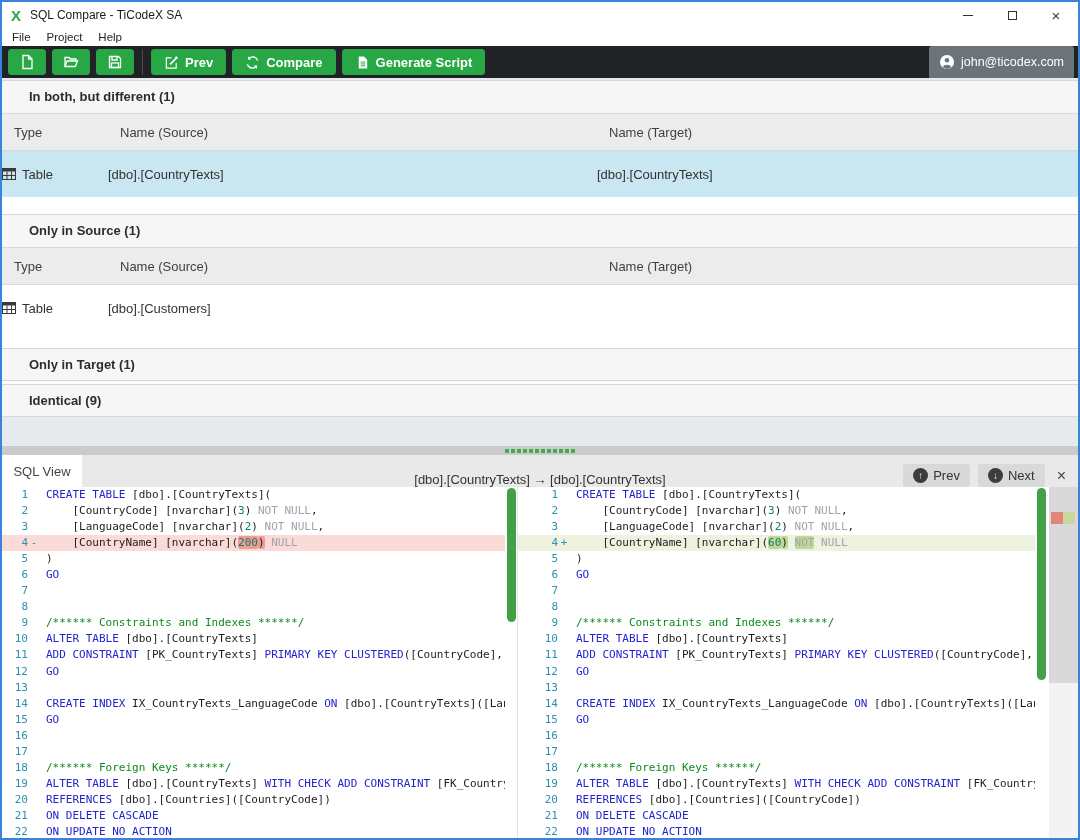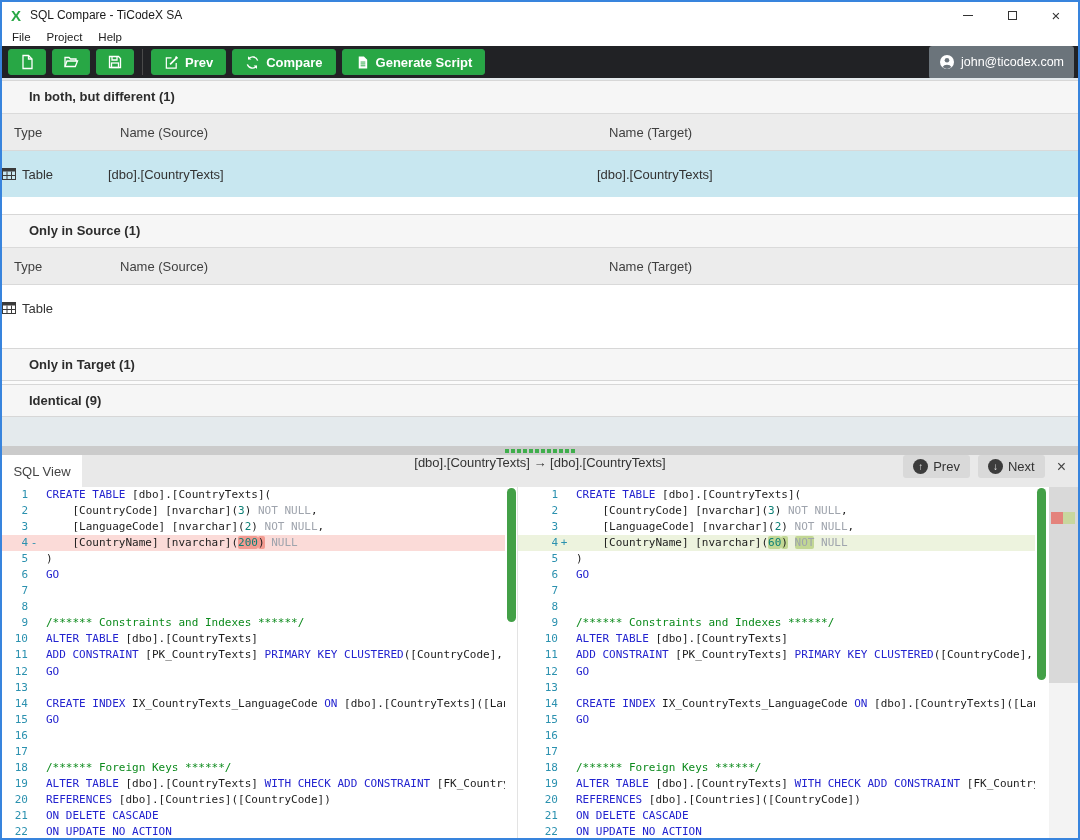--- a/index.html
+++ b/index.html
@@ -49,21 +49,21 @@
   .type-cell { display:flex; align-items:center; gap:6px; }
   .sec-footer { height:17px; background:#fff; }
 
   
   .splitter { height:9px; background:#cbcbcb; flex:none; display:flex; align-items:center;
               justify-content:center; gap:2px; cursor:row-resize; }
   .splitter .dot { width:4px; height:4px; background:#3fae4c; }
 
   
   .sqlview { flex:1; display:flex; flex-direction:column; min-height:0; }
-  .tabbar { height:32px; flex:none; background:#e9e9e9; display:flex; align-items:flex-start; position:relative; }
+  .tabbar { height:32px; flex:none; background:#e9e9e9; display:flex; align-items:flex-end; position:relative; }
   .tab { width:80px; height:100%; background:#fff; display:flex; align-items:center; justify-content:center;
          font-size:13px; color:#444; cursor:pointer; }
   .view-title { position:absolute; left:0; right:0; text-align:center; font-size:13px; color:#333; pointer-events:none; }
   .nav-buttons { margin-left:auto; display:flex; align-items:center; gap:8px; z-index:1; }
   .nav-btn { background:#d9d9d9; border:none; border-radius:3px; padding:4px 10px; font-size:13px; color:#333;
              display:inline-flex; align-items:center; gap:5px; cursor:pointer; font-family:"Liberation Sans",sans-serif; }
   .circle-icon { width:15px; height:15px; border-radius:50%; background:#3c3c3c; color:#ececec;
                  font-size:10px; line-height:15px; text-align:center; display:inline-block; }
   .close-x { font-size:16px; color:#444; margin:0 12px 0 4px; cursor:pointer; }
 
@@ -210,20 +210,21 @@
       </div>
       <div class="cmp-row">
         <span class="type-cell">
           <svg width="14" height="12" viewBox="0 0 14 12">
             <rect x="0.5" y="0.5" width="13" height="11" fill="none" stroke="#3a3a3a"></rect>
             <rect x="0.5" y="0.5" width="13" height="3" fill="#3a3a3a"></rect>
             <path d="M5 3.5v8M9.5 3.5v8M0.5 7.5h13" stroke="#3a3a3a" fill="none"></path>
           </svg>
           <span>Table</span>
         </span>
+        <span>[dbo].[Customers]</span>
         <span></span>
       </div>
       <div class="sec-footer"></div>
       <div class="section-header collapsed-b">Only in Target (1)</div>
       <div class="sec-gap"></div>
       <div class="section-header collapsed-b">Identical (9)</div>
     </div>
 
   <div class="splitter" id="splitter">
       <span class="dot"></span>

